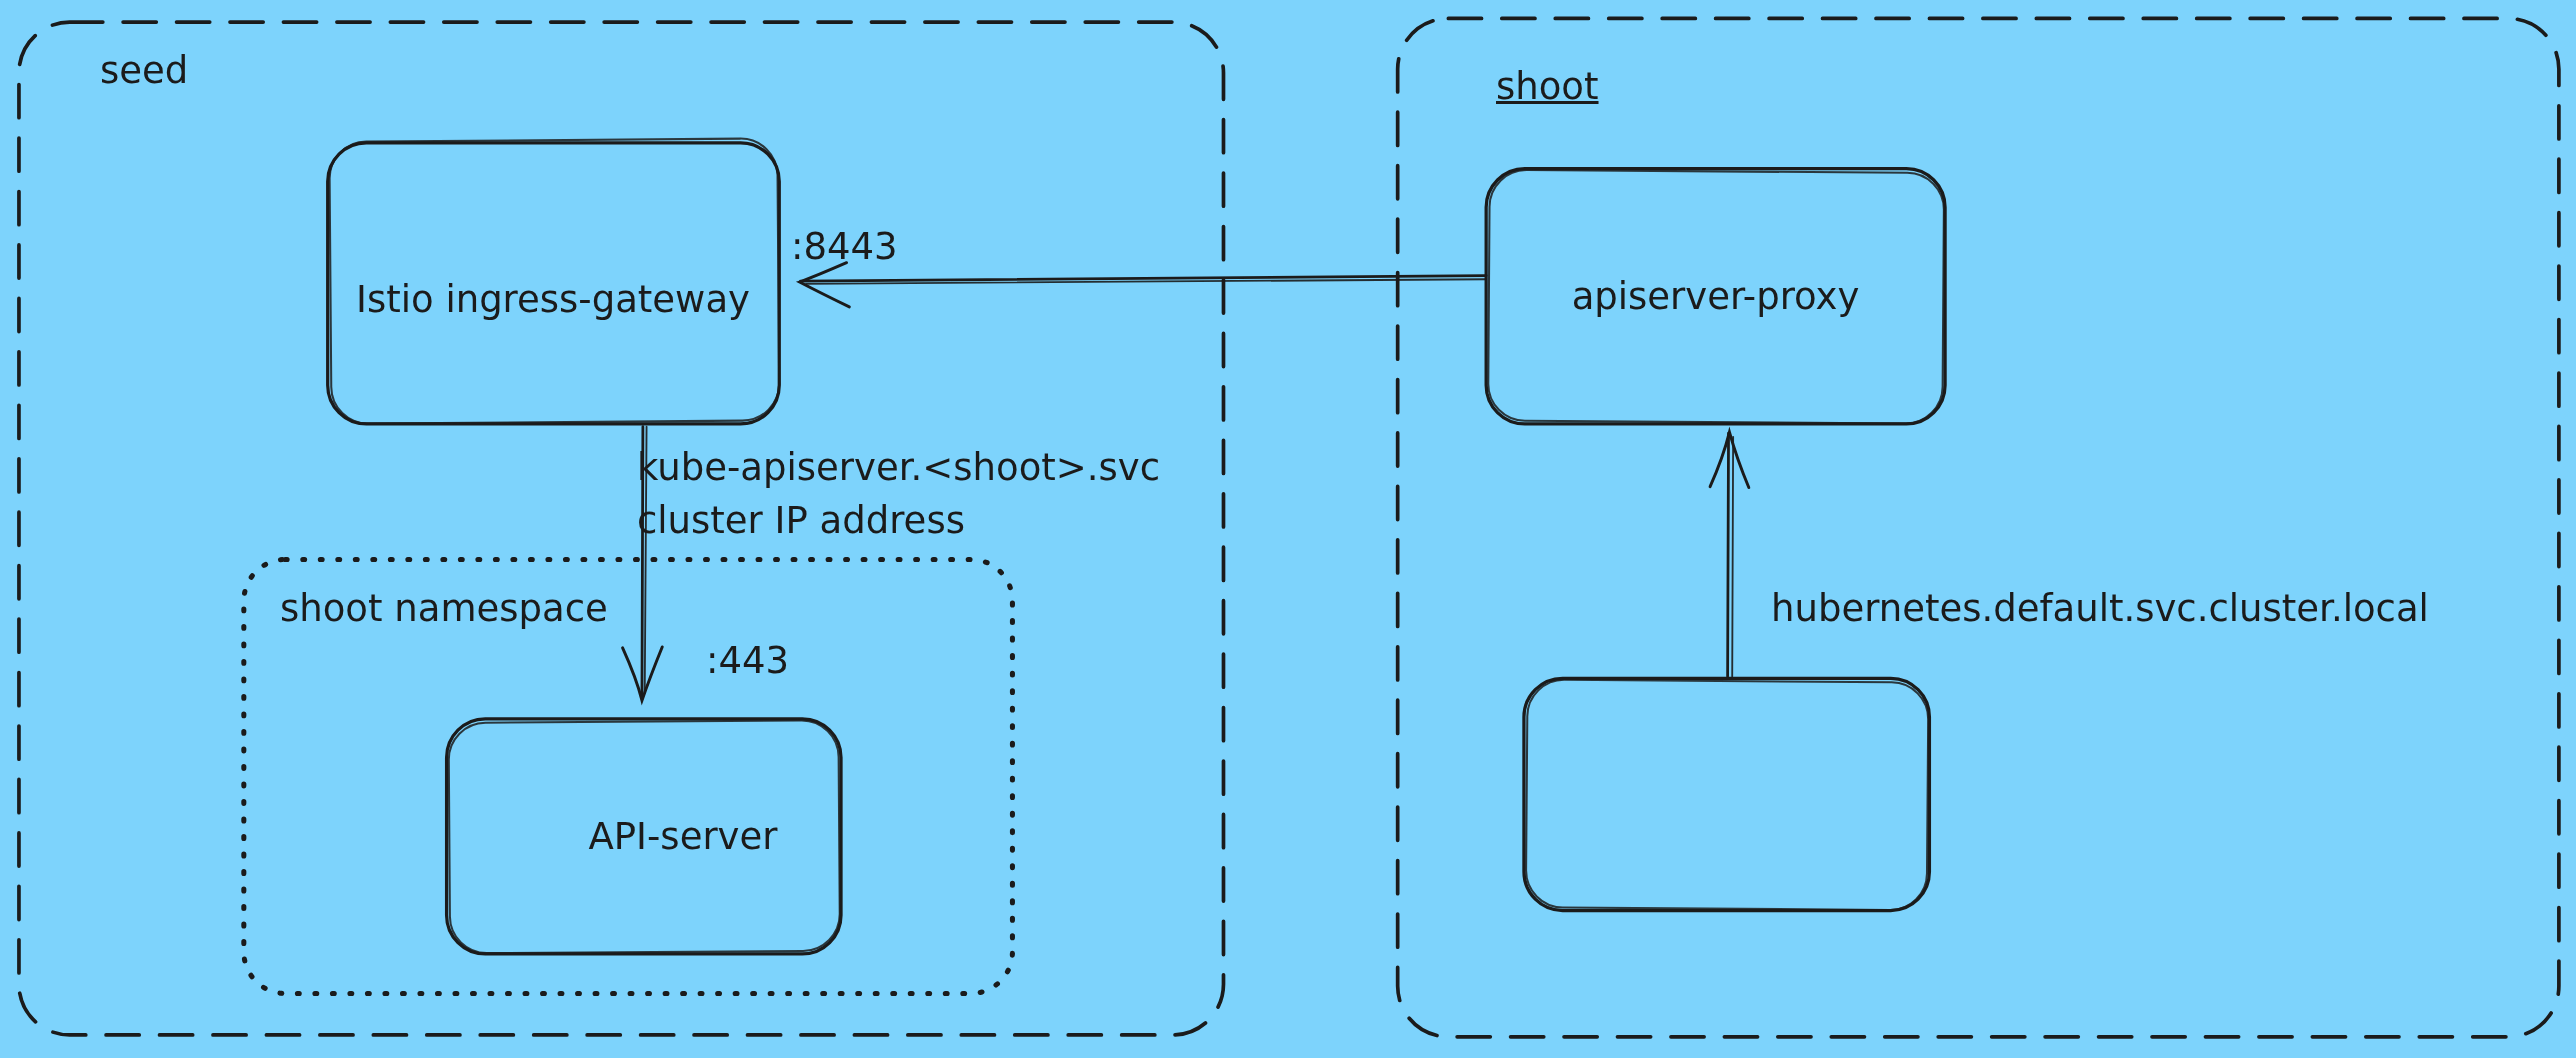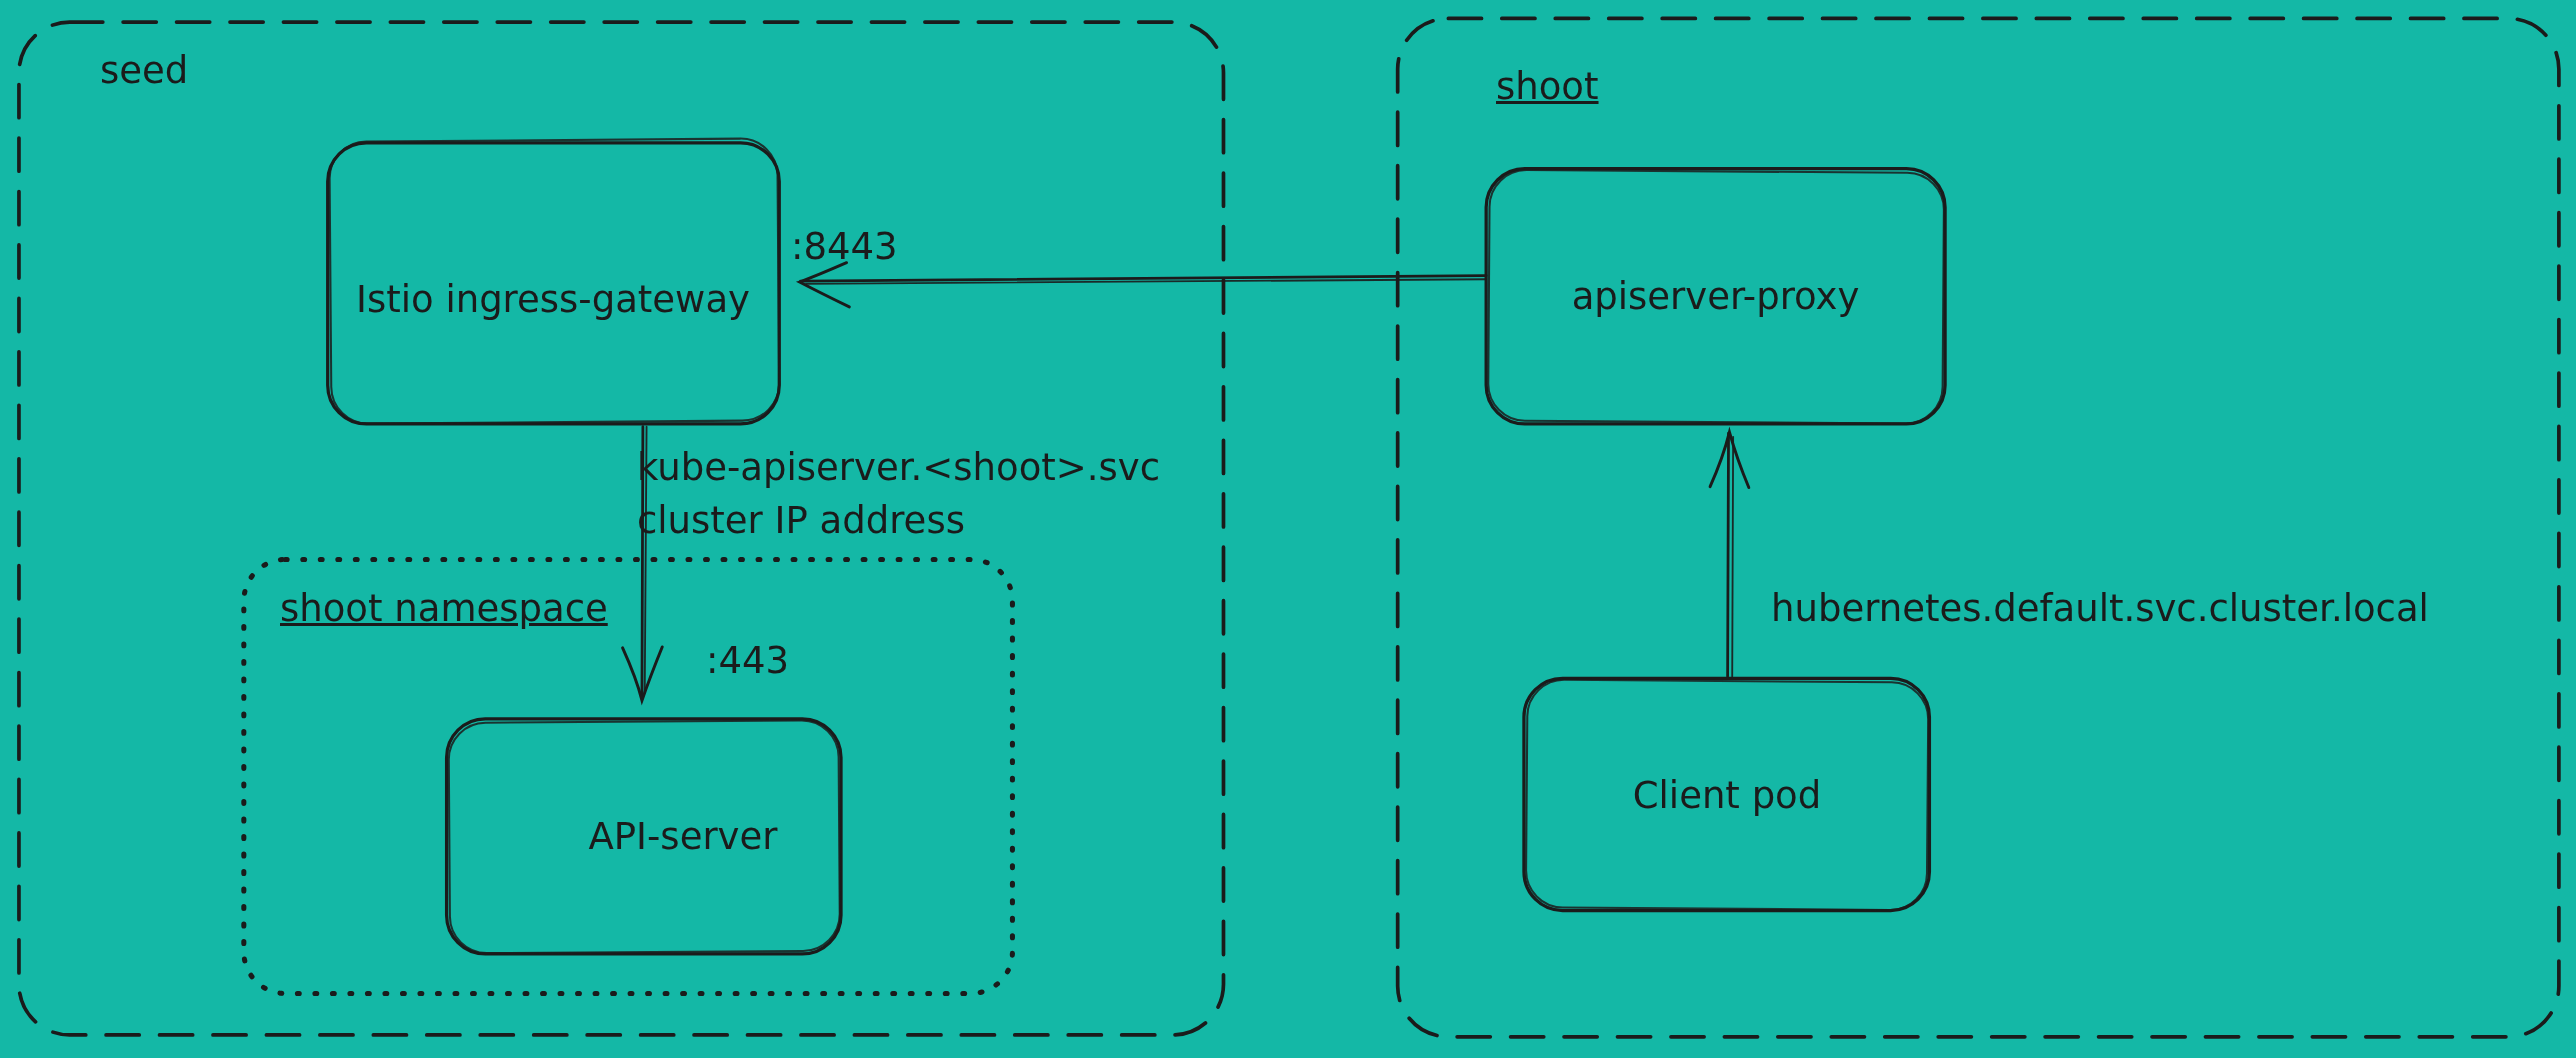--- a/index.html
+++ b/index.html
@@ -1,19 +1,19 @@
 <!DOCTYPE html>
 <html style="font-size:14.8px"><head>
 <meta charset="utf-8">
 <style>
   html,body{margin:0;padding:0;background:#ffffff;}
   .canvas{
     position:relative;
     width:2576px;height:1058px;
-    background:#14b8a6;
+    background:#7dd3fc;
     font-family:"DejaVu Sans",sans-serif;
     color:#1b1b1b;
     overflow:hidden;
   }
   .shapes{position:absolute;left:0;top:0;width:2576px;height:1058px;}
   .label{
     position:absolute;
     font-size:37px;
     line-height:1.25;
     white-space:nowrap;
@@ -71,29 +71,28 @@
       <line x1="1874" y1="734" x2="1875" y2="470" stroke-width="3"></line>
       <line x1="1879" y1="734" x2="1880" y2="474" stroke-width="2" opacity="0.9"></line>
       <path d="M 1855 528 Q 1869 497 1876 469 Q 1884 498 1897 529" stroke-width="3.2"></path>
     </g>
   </svg>
 
   <div class="label" style="left:100px;top:48px;">seed</div>
 
   <div class="label" style="left:1496px;top:64px;text-decoration:underline;">shoot</div>
 
-  <div class="label" style="left:280px;top:586px;text-decoration:underline;">shoot namespace</div>
+  <div class="label" style="left:280px;top:586px;">shoot namespace</div>
 
   <div class="node-label" style="left:327px;top:143px;width:452px;height:281px;padding-top:16px;">Istio ingress-gateway</div>
 
   <div class="node-label" style="left:446px;top:719px;width:474px;height:235px;">API-server</div>
 
   <div class="node-label" style="left:1486px;top:169px;width:459px;height:255px;">apiserver-proxy</div>
 
-  <div class="node-label" style="left:1524px;top:679px;width:406px;height:232px;">Client pod</div>
 
   <div class="label" style="left:791px;top:224px;">:8443</div>
 
   <div class="label edge-label" style="left:637px;top:441px;">
     <div>kube-apiserver.&lt;shoot&gt;.svc</div>
     <div>cluster IP address</div>
   </div>
 
   <div class="label" style="left:706px;top:638px;">:443</div>
 

